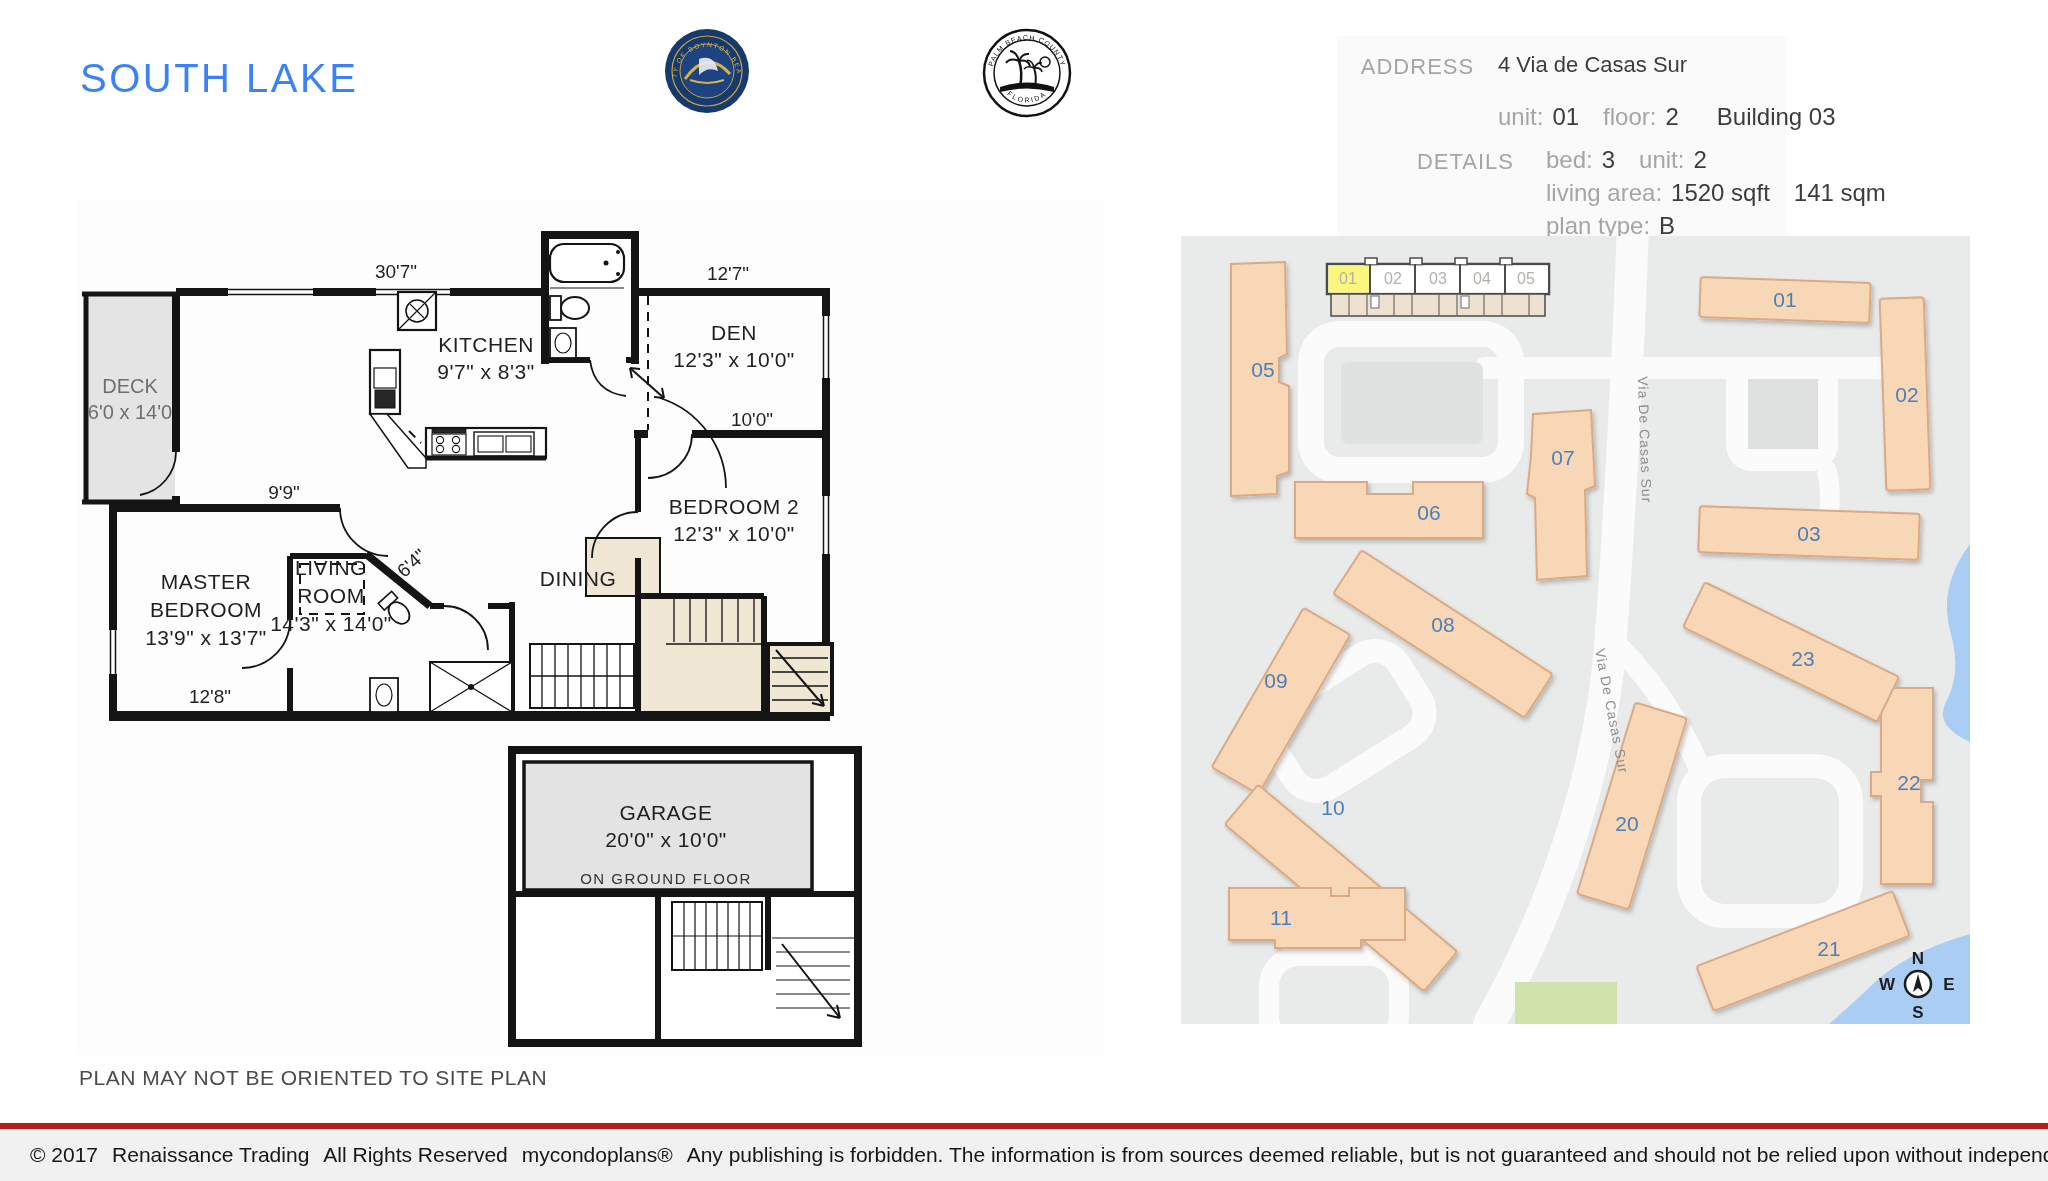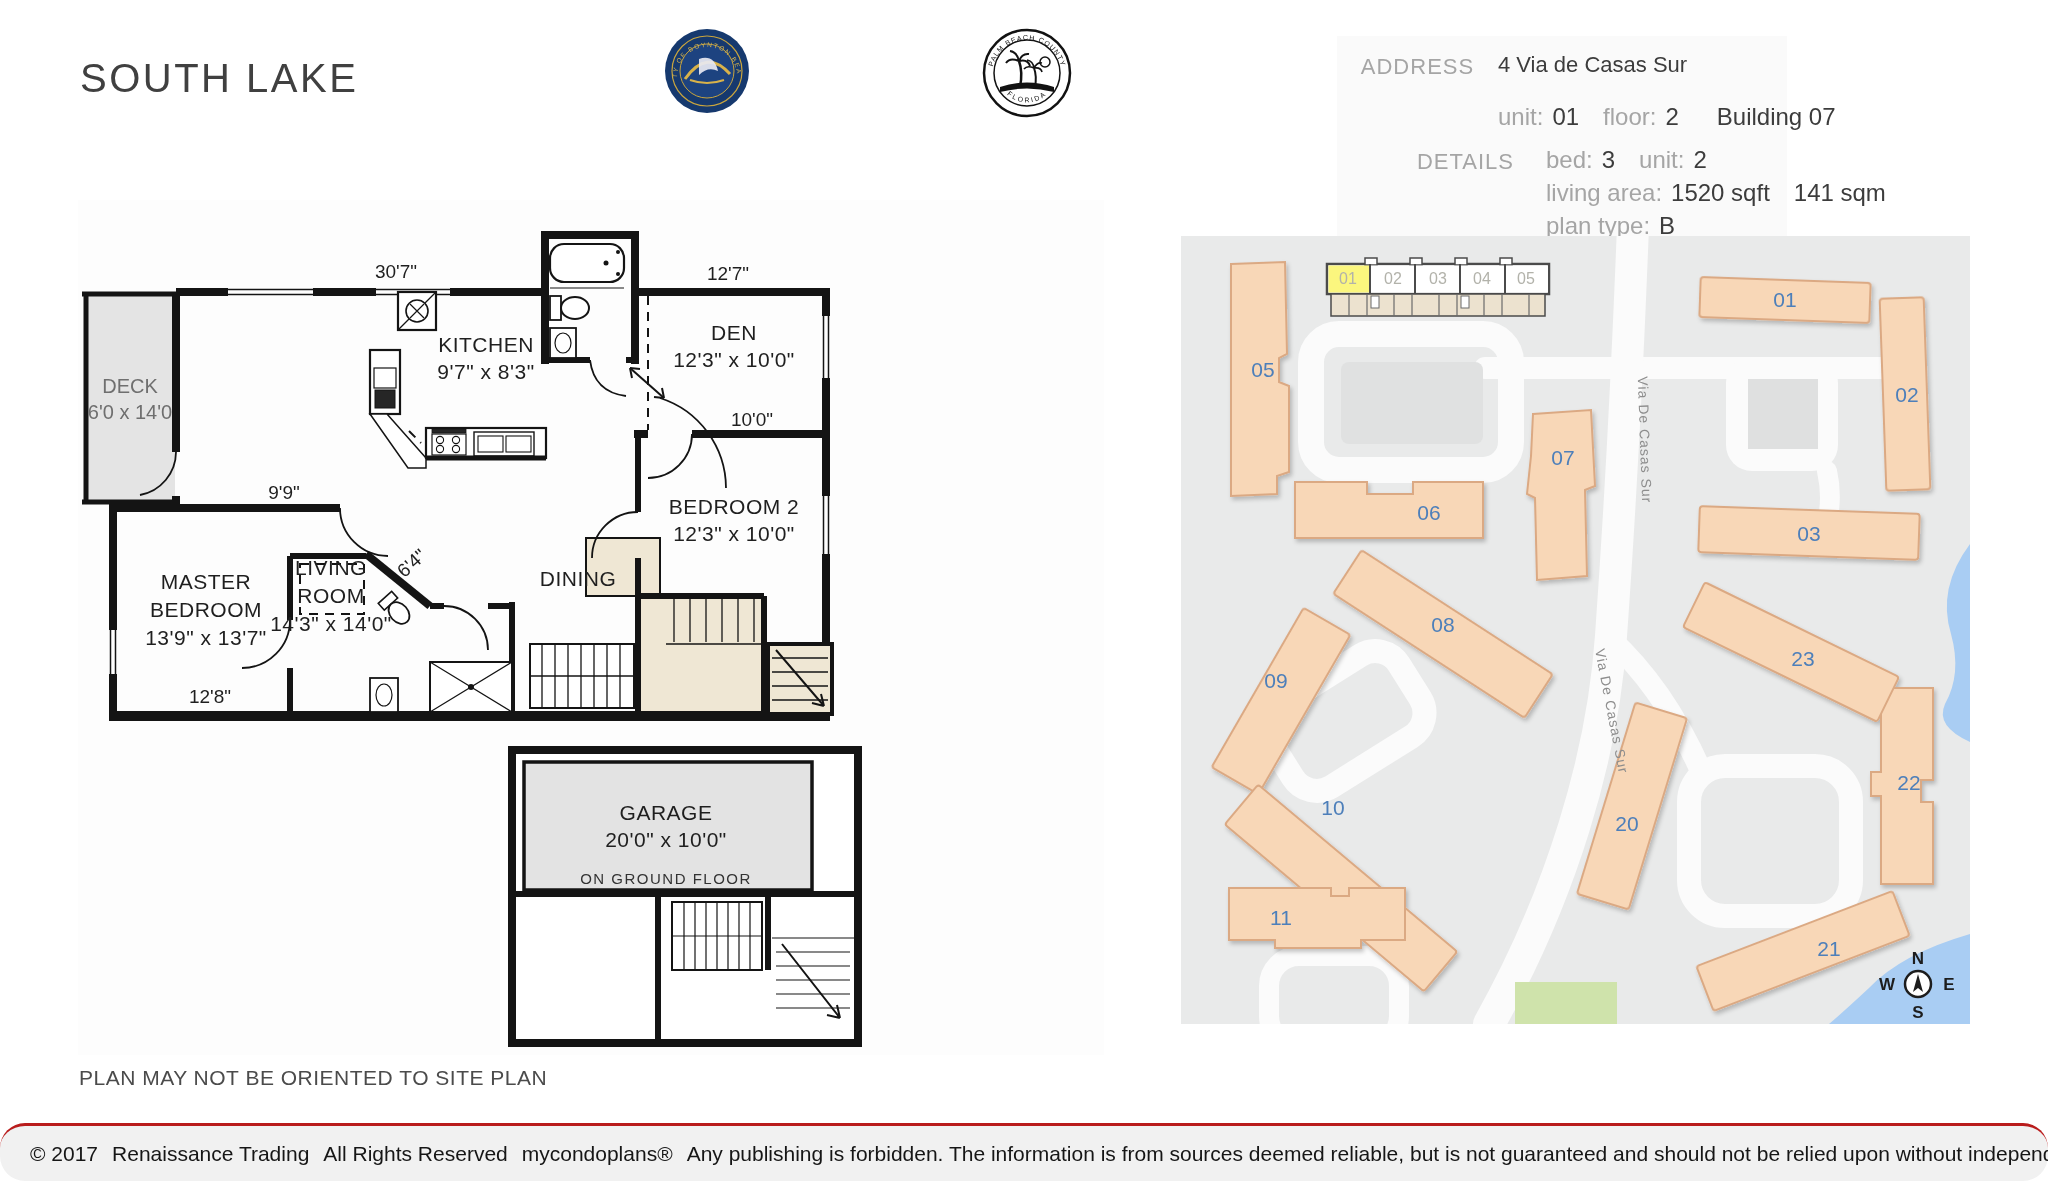--- a/index.html
+++ b/index.html
@@ -1,39 +1,39 @@
 <!DOCTYPE html>
 <html><head>
 <meta charset="utf-8">
 <style>
   html,body{margin:0;padding:0;background:#ffffff;}
   .page{position:relative;width:2048px;height:1181px;background:#ffffff;
         font-family:"Liberation Sans",sans-serif;overflow:hidden;}
-  .title{position:absolute;left:80px;top:56px;font-size:40px;color:#404040;
+  .title{position:absolute;left:80px;top:56px;font-size:40px;color:#3b82f6;
          letter-spacing:2.5px;font-weight:400;}
   .seal{position:absolute;top:28px;}
   .seal1{left:664px;}
   .seal2{left:982px;}
   .info{position:absolute;left:1337px;top:36px;width:450px;background:#fafafa;
         padding:14px 0 16px;box-sizing:border-box;}
   .irow{display:flex;margin-bottom:10px;}
   .irow:last-child{margin-bottom:0;margin-left:48px;}
   .ilabel{width:161px;font-size:22px;color:#a5a5a5;letter-spacing:1px;padding-top:4px;flex:none;text-align:center;}
   .ivals{flex:1;}
   .iline{font-size:24px;color:#3c3c3c;line-height:30px;margin-bottom:3px;white-space:nowrap;}
   .iline.addr{font-size:22px;margin-bottom:22px;}
   .k{color:#a5a5a5;margin-right:9px;}
   .v{color:#3c3c3c;margin-right:24px;}
   .bld{color:#3c3c3c;margin-left:14px;}
   .planwrap{position:absolute;left:78px;top:200px;width:1026px;height:855px;background:#fdfdfd;}
   .mapwrap{position:absolute;left:1181px;top:236px;width:789px;height:788px;background:#e9eaea;overflow:hidden;}
   .plannote{position:absolute;left:79px;top:1066px;font-size:21px;color:#4b4b4b;letter-spacing:.5px;}
   .footer{position:absolute;left:0;bottom:0;width:2048px;height:58px;background:#f1f1f1;
-          border-top:3px solid #b91c1c;display:flex;align-items:center;box-sizing:border-box;
-          font-size:21px;color:#161616;border-radius:25px;}
+          border-top:6px solid #b91c1c;display:flex;align-items:center;box-sizing:border-box;
+          font-size:21px;color:#161616;}
   .fleft{margin-left:30px;white-space:nowrap;}
   .fleft span{margin-right:14px;}
   .fdisc{flex:1;text-align:center;padding-right:40px;white-space:nowrap;}
   svg text{font-family:"Liberation Sans",sans-serif;}
   .roomlabel{font-size:21px;fill:#1f1f1f;letter-spacing:.5px;text-anchor:middle;}
   .dimlabel{font-size:19px;fill:#1f1f1f;text-anchor:middle;}
   .graylabel{font-size:20px;fill:#6f6f6f;text-anchor:middle;}
   .smalllabel{font-size:15px;fill:#333;letter-spacing:1.5px;text-anchor:middle;}
   .maplabel{font-size:21px;fill:#4d7fba;text-anchor:middle;}
   .striplabel{font-size:16px;fill:#b2b2aa;text-anchor:middle;}
@@ -82,21 +82,21 @@
       <textPath href="#pbbot" startOffset="50%">FLORIDA</textPath>
     </text>
   </svg>
 
   <div class="info">
     <div class="irow">
       <div class="ilabel">ADDRESS</div>
       <div class="ivals">
         <div class="iline addr">4  Via de Casas Sur</div>
         <div class="iline">
-          <span class="k">unit:</span><span class="v">01</span><span class="k">floor:</span><span class="v">2</span><span class="bld">Building 07</span>
+          <span class="k">unit:</span><span class="v">01</span><span class="k">floor:</span><span class="v">2</span><span class="bld">Building 03</span>
         </div>
       </div>
     </div>
     <div class="irow">
       <div class="ilabel">DETAILS</div>
       <div class="ivals">
         <div class="iline">
           <span class="k">bed:</span><span class="v">3</span><span class="k">unit:</span><span class="v">2</span>
         </div>
         <div class="iline">

